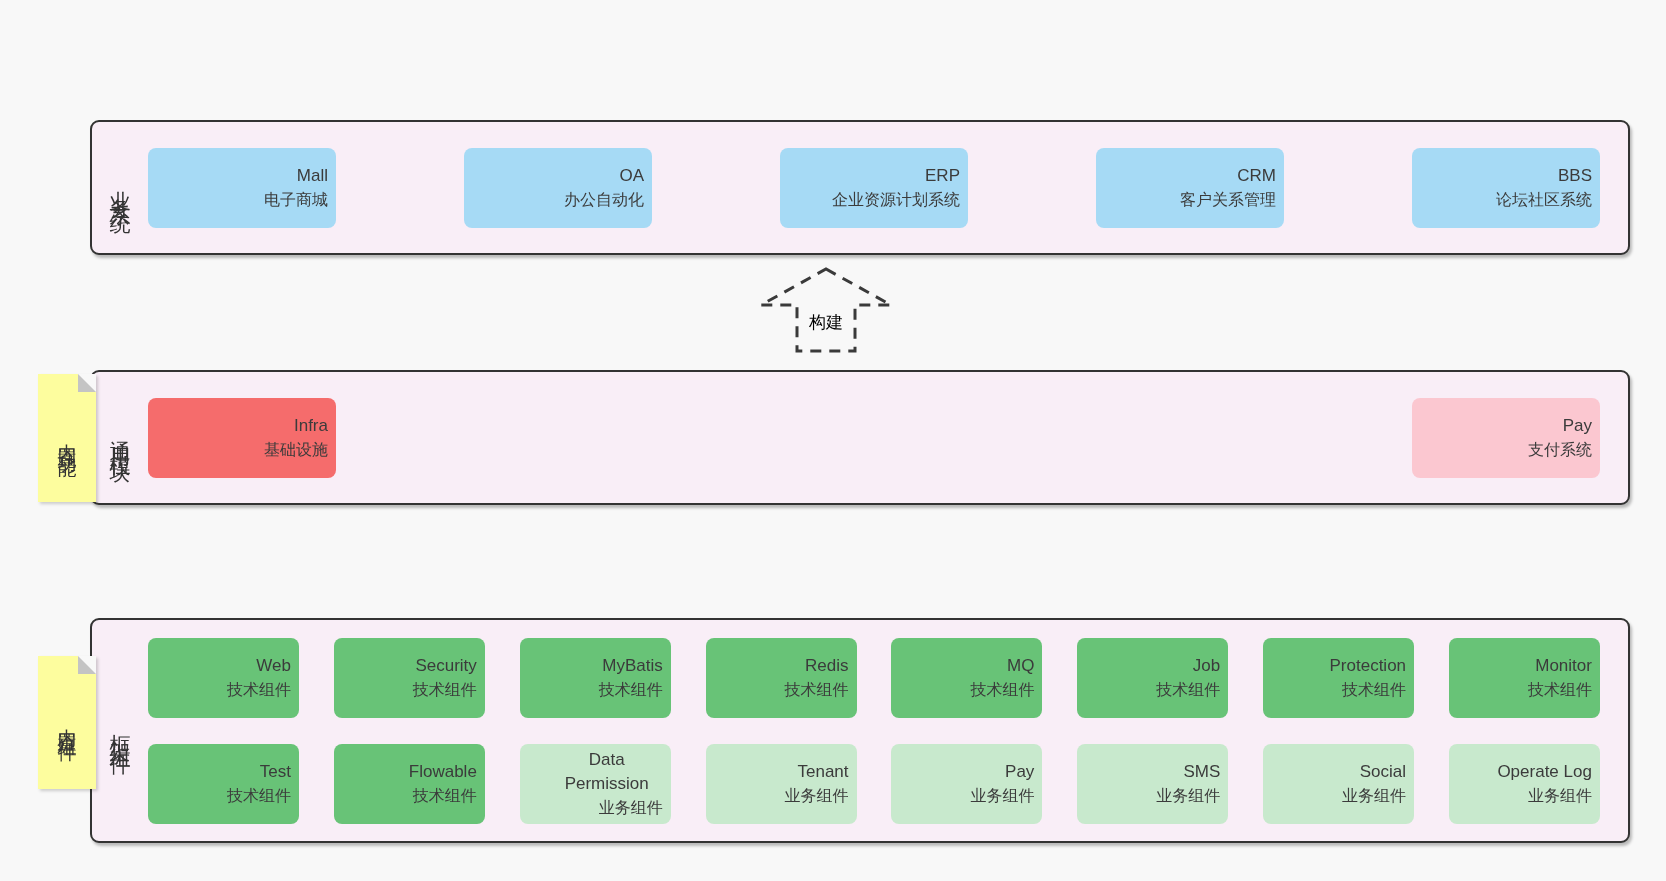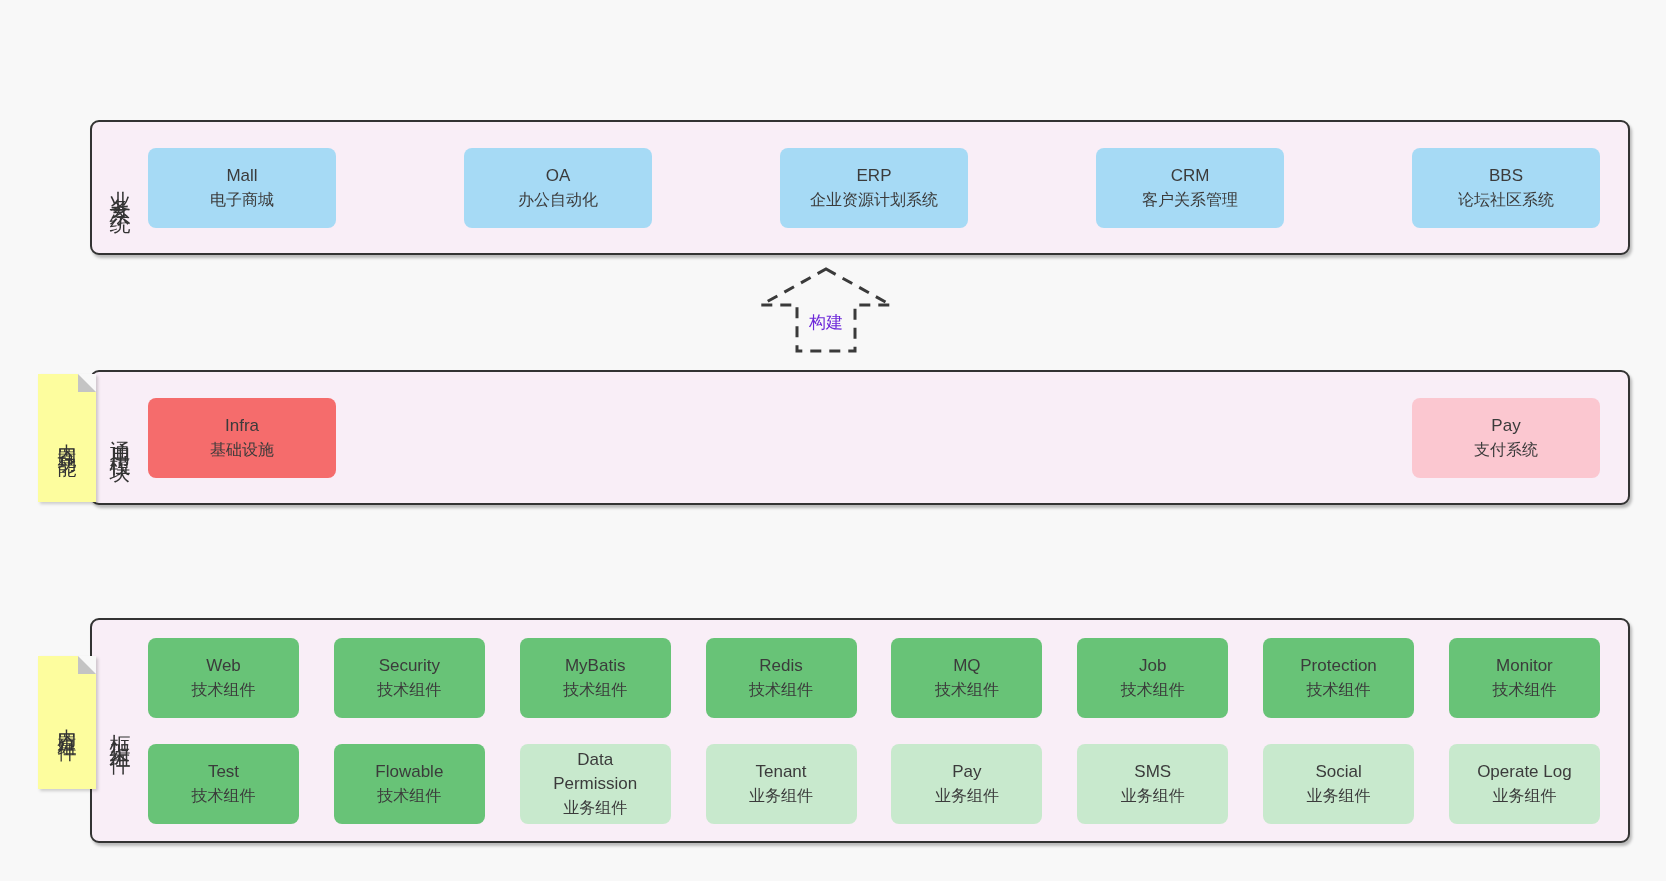--- a/index.html
+++ b/index.html
@@ -16,21 +16,21 @@
 
   .band-label{flex:0 0 56px;display:flex;align-items:center;justify-content:center;
               writing-mode:vertical-rl;text-orientation:upright;
               font-size:21px;letter-spacing:7px;color:#333;}
   .band-rows{flex:1;display:flex;flex-direction:column;justify-content:center;
              padding:0 28px 0 0;row-gap:26px;}
   .box-row{display:flex;justify-content:space-between;align-items:center;}
 
   
   .box{height:80px;border-radius:8px;display:flex;flex-direction:column;
-       align-items:center;justify-content:center;text-align:center;
+       align-items:flex-end;justify-content:center;text-align:center;
        line-height:24px;box-sizing:border-box;padding:2px 8px;}
   .band-1 .box,.band-2 .box{width:188px;}
   .band-3 .box{width:151px;}
   .box-name{font-size:17px;}
   .box-desc{font-size:16px;}
   .band-3 .box-name{max-width:112px;}
   .blue{background:var(--box-blue,#a6daf5);}
   .red{background:var(--box-red,#f56c6c);}
   .pink{background:var(--box-pink,#fbc7d0);}
   .green{background:var(--box-green,#68c377);}
@@ -48,21 +48,21 @@
   .band-2 .note{top:2px;height:128px;}
   .band-3 .note{top:36px;height:133px;}
 
   
   .arrow{position:absolute;width:136px;height:88px;}
   .arrow-1{left:758px;top:266px;}
   .arrow-2{left:773px;top:517px;}
   .arrow svg{position:absolute;inset:0;}
   .arrow path{fill:none;stroke:var(--arrow,#3a3a3a);stroke-width:3;stroke-dasharray:11 8;}
   .arrow-label{position:absolute;left:50%;top:56px;transform:translate(-50%,-50%);
-        background:var(--page-bg,#f8f8f8);padding:1px 3px;font-size:17px;color:#6d28d9;white-space:nowrap;}
+        background:var(--page-bg,#f8f8f8);padding:1px 3px;font-size:17px;color:#000000;white-space:nowrap;}
 </style>
 </head>
 <body>
 
 <div class="page">
 
   <section class="band band-1">
     <div class="band-label">业务系统</div>
     <div class="band-rows" id="band-0-rows">
         <div class="box-row">

